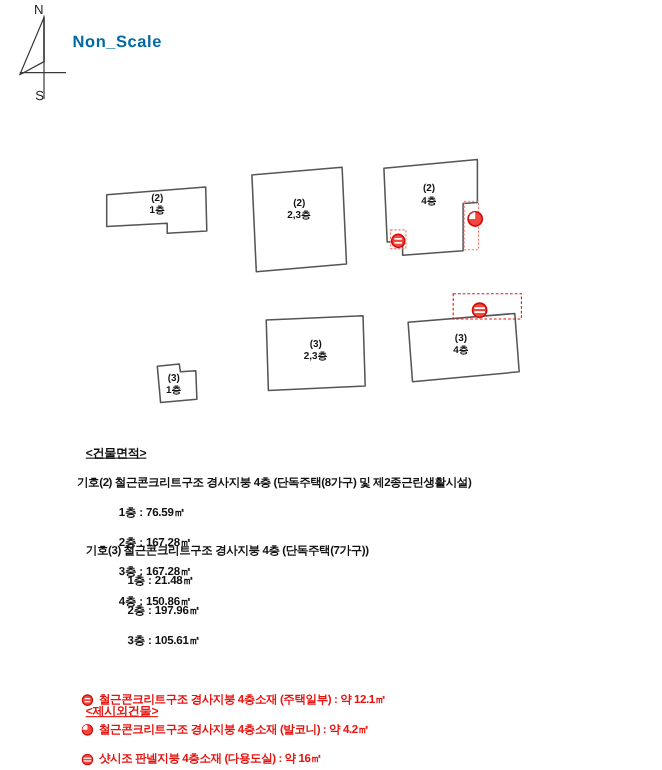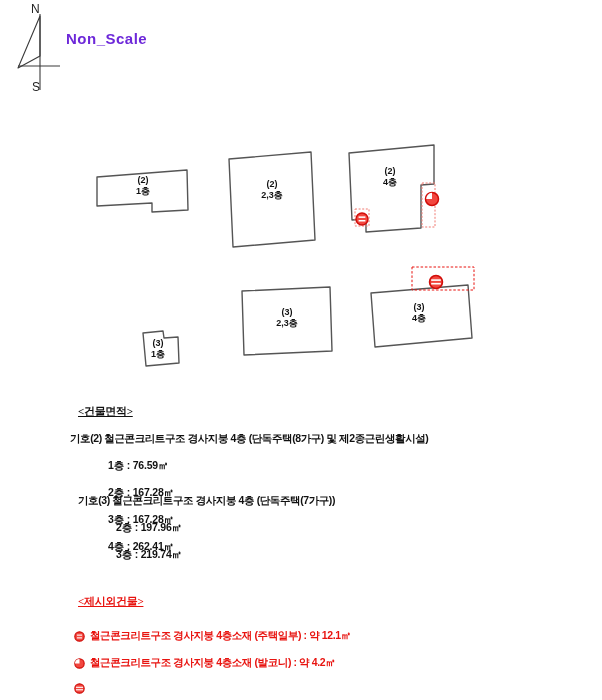--- a/index.html
+++ b/index.html
@@ -39,21 +39,21 @@
   #compass-n { left: 31px; top: 2px; }
   #compass-s { left: 32px; top: 80px; }
 
   #scale-note {
     position: absolute;
     left: 66px;
     top: 30px;
     font-size: 15px;
     font-weight: bold;
     letter-spacing: 0.5px;
-    color: #6d28d9;
+    color: #0369a1;
     font-family: "Liberation Sans", sans-serif;
   }
 
   
   #plan-canvas {
     position: absolute;
     left: 0;
     top: 0;
     width: 602px;
     height: 400px;
@@ -79,24 +79,24 @@
     top: 398px;
     width: 602px;
   }
 
   .section-title {
     font-size: 11px;
     font-weight: bold;
     text-decoration: underline;
     letter-spacing: -0.3px;
     white-space: nowrap;
-    font-family: Liberation Serif, serif;
+    font-family: Liberation Sans, sans-serif;
   }
   .section-title.black { color: #111; }
-  .section-title.red   { color: #e8130f; }
+  .section-title.red   { color: #e8130f; margin-top: 45px; }
 
   .spec-head {
     font-size: 10.5px;
     font-weight: bold;
     letter-spacing: -0.4px;
     color: #111;
     white-space: nowrap;
     font-family: "Liberation Sans", sans-serif;
   }
   .floor-line {
@@ -232,29 +232,30 @@
 <div id="legend-area">
 
   <div class="section-title black" id="title-building-area">&lt;건물면적&gt;</div>
 
   <div id="area-block-2">
     <div class="spec-head">기호(2) 철근콘크리트구조 경사지붕 4층 (단독주택(8가구) 및 제2종근린생활시설)</div>
     <div class="floor-list">
       <div class="floor-line">1층 : 76.59㎡</div>
       <div class="floor-line">2층 : 167.28㎡</div>
       <div class="floor-line">3층 : 167.28㎡</div>
-      <div class="floor-line">4층 : 262.41㎡</div>
+      <div class="floor-line">4층 : 150.86㎡</div>
     </div>
   </div>
 
   <div id="area-block-3">
     <div class="spec-head">기호(3) 철근콘크리트구조 경사지붕 4층 (단독주택(7가구))</div>
     <div class="floor-list">
+      <div class="floor-line">1층 : 21.48㎡</div>
       <div class="floor-line">2층 : 197.96㎡</div>
-      <div class="floor-line">3층 : 219.74㎡</div>
+      <div class="floor-line">3층 : 105.61㎡</div>
     </div>
   </div>
 
   <div class="section-title red" id="title-outside-building">&lt;제시외건물&gt;</div>
 
   <div id="outside-list">
 
     <div class="outside-row">
       <svg class="key-symbol" viewBox="0 0 12 12">
         <circle cx="6" cy="6" r="5.1" fill="#f2473f" stroke="#d10d09" stroke-width="1.3"></circle>
@@ -271,16 +272,17 @@
       </svg>
       <span class="outside-text">철근콘크리트구조 경사지붕 4층소재 (발코니) : 약 4.2㎡</span>
     </div>
 
     <div class="outside-row">
       <svg class="key-symbol" viewBox="0 0 12 12">
         <circle cx="6" cy="6" r="5.1" fill="#f2473f" stroke="#d10d09" stroke-width="1.3"></circle>
         <rect x="2.1" y="4.1" width="7.8" height="1.2" fill="#ffffff"></rect>
         <rect x="2.1" y="6.8" width="7.8" height="1.2" fill="#ffffff"></rect>
       </svg>
+      <span class="outside-text">샷시조 판넬지붕 4층소재 (다용도실) : 약 16㎡</span>
     </div>
 
   </div>
 </div>
 
 </body></html>

